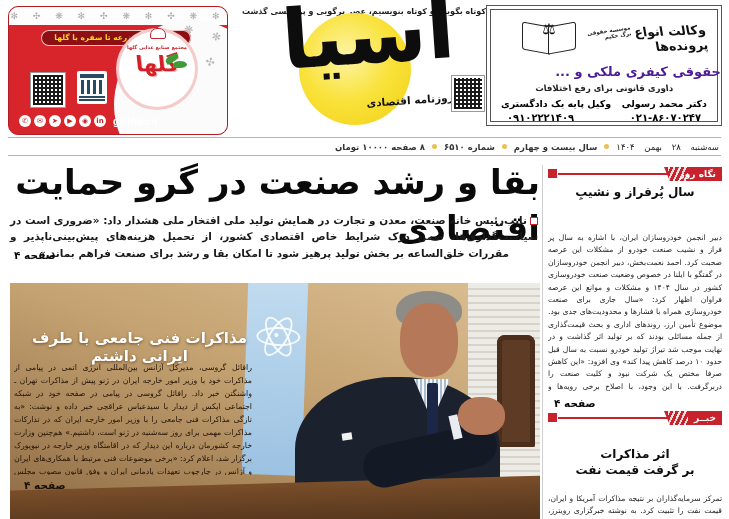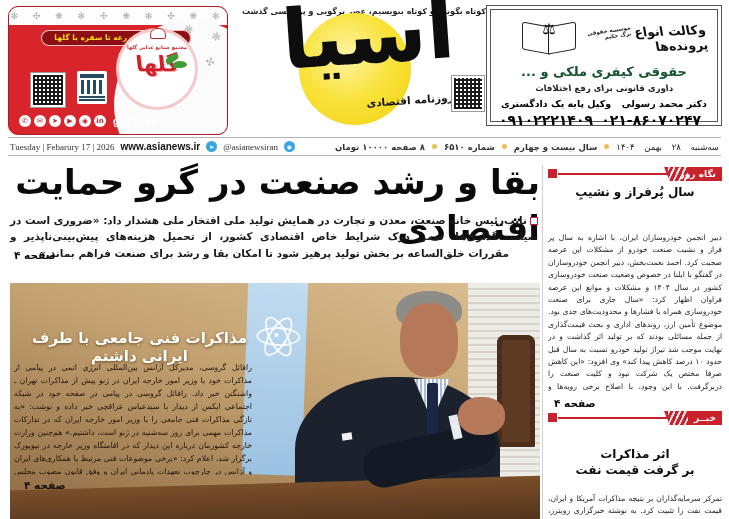--- a/index.html
+++ b/index.html
@@ -57,27 +57,27 @@
          box-shadow:inset 0 0 0 3px #fff,inset 0 0 0 4px #555;padding:8px 10px;box-sizing:border-box;}
   .legal-title{position:absolute;right:14px;top:18px;width:110px;font-size:12.5px;font-weight:bold;
          color:#111;transform:skewX(8deg) rotate(-2deg);}
   .book{position:absolute;left:34px;top:12px;width:56px;height:36px;}
   .book .pg{position:absolute;top:6px;width:26px;height:26px;background:#fff;border:1.5px solid #222;}
   .book .pgl{left:1px;transform:skewY(10deg);border-radius:3px 0 0 3px;}
   .book .pgr{right:1px;transform:skewY(-10deg);border-radius:0 3px 3px 0;}
   .book .scales{position:absolute;left:6px;top:2px;width:44px;text-align:center;font-size:15px;color:#111;}
   .legal-logo-cap{position:absolute;left:92px;top:22px;width:52px;font-size:5.5px;color:#222;
          transform:rotate(-8deg);font-weight:bold;}
-  .legal-l1{position:absolute;left:0;top:58px;width:100%;text-align:center;font-size:13px;font-weight:bold;color:#14532d;}
+  .legal-l1{position:absolute;left:0;top:58px;width:100%;text-align:right;font-size:13px;font-weight:bold;color:#4c1d95;}
   .legal-l2{position:absolute;left:0;top:77px;width:100%;text-align:center;font-size:8.5px;font-weight:bold;
          color:#222;transform:skewX(6deg);}
   .legal-row{position:absolute;left:14px;right:14px;top:92px;display:flex;justify-content:space-between;
          font-size:9.5px;font-weight:bold;color:#000;}
-  .legal-ph{position:absolute;left:12px;right:20px;top:106px;display:flex;justify-content:space-between;
-         font-size:14px;font-weight:bold;color:#000;direction:ltr;}
+  .legal-ph{position:absolute;left:20px;right:20px;top:106px;display:flex;justify-content:space-between;
+         font-size:10px;font-weight:bold;color:#000;direction:ltr;}
 
   
   .dateline{left:8px;top:137px;width:713px;height:19px;border-top:1px solid #b3b3b3;
          border-bottom:1px solid #b3b3b3;display:flex;align-items:center;justify-content:space-between;
          font-size:8.5px;color:#222;box-sizing:border-box;padding:0 2px;}
   .dl-right{display:flex;align-items:center;gap:7px;}
   .dl-left{display:flex;align-items:center;gap:6px;direction:ltr;}
   .dot{width:5px;height:5px;border-radius:50%;background:#eabf55;}
   .dl-en{font-family:"Liberation Serif","DejaVu Serif",serif;font-size:9px;color:#333;}
   .dl-web{font-weight:bold;font-size:10px;color:#111;font-family:"Liberation Sans","DejaVu Sans",sans-serif;}
@@ -214,27 +214,20 @@
   <div class="abs dateline">
     <div class="dl-right">
       <span class="dl-fa-date">سه‌شنبه ۲۸ بهمن ۱۴۰۴</span>
       <span class="dot"></span>
       <span class="dl-item">سال بیست و چهارم</span>
       <span class="dot"></span>
       <span class="dl-item">شماره ۶۵۱۰</span>
       <span class="dot"></span>
       <span class="dl-item">۸ صفحه ۱۰۰۰۰ تومان</span>
     </div>
-    <div class="dl-left">
-      <span class="dl-en">Tuesday | Febarury 17 | 2026</span>
-      <span class="dl-web">www.asianews.ir</span>
-      <span class="dl-ic">➤</span>
-      <span class="dl-en">@asianewsiran</span>
-      <span class="dl-ic">◉</span>
-    </div>
   </div>
 
   <div class="abs lead-h">بقا و رشد صنعت در گرو حمایت اقتصادی</div>
   <div class="abs lead-sf"><span class="bullet-sq"></span><span>نایب‌رئیس خانه صنعت، معدن و تجارت در همایش تولید ملی افتخار ملی هشدار داد: «ضروری است در سیاست‌گذاری‌ها، ضمن درک شرایط خاص اقتصادی کشور، از تحمیل هزینه‌های پیش‌بینی‌ناپذیر و مقررات خلق‌الساعه بر بخش تولید پرهیز شود تا امکان بقا و رشد برای صنعت فراهم بماند.»</span></div>
   <div class="abs pref lead-pref">صفحه ۴</div>
 
   <div class="abs photo">
 
     <div class="flag">
       <div class="orbit"></div>

